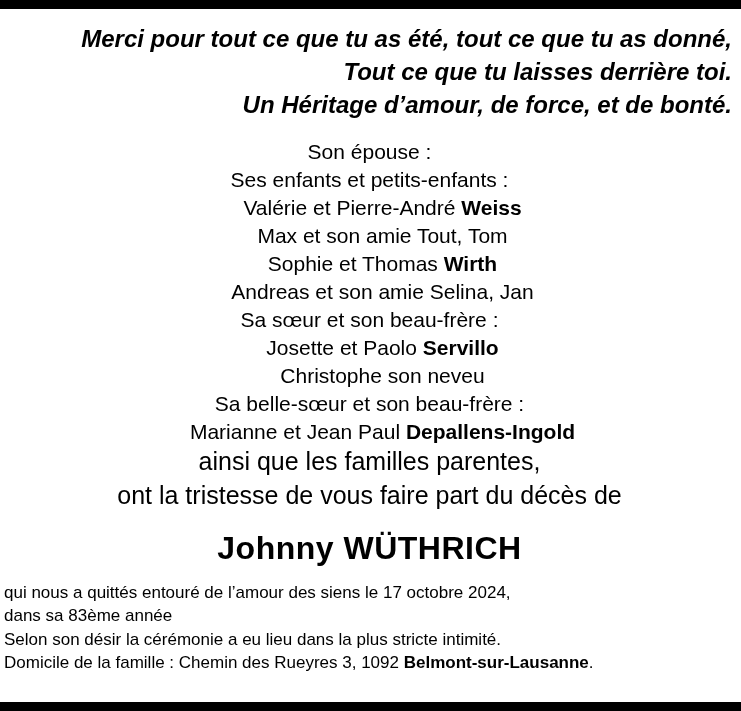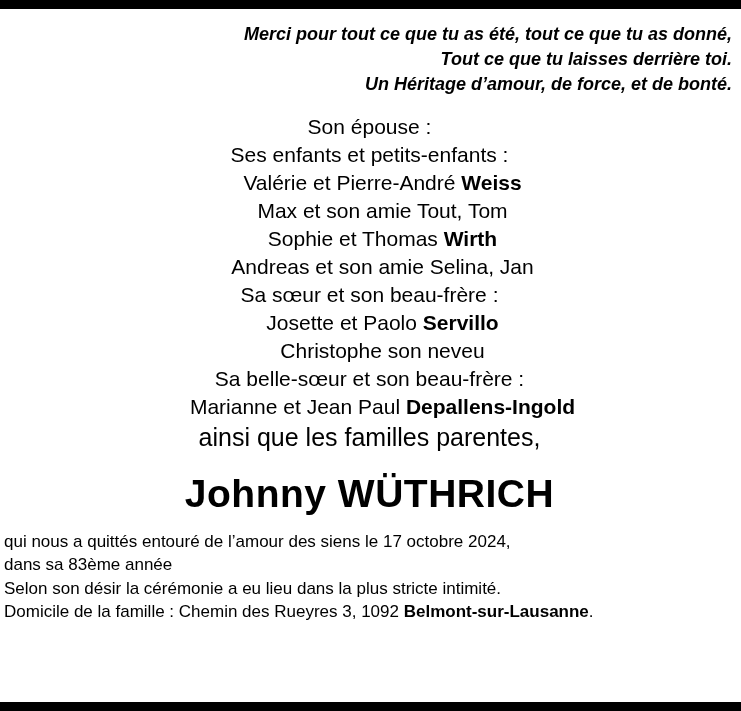--- a/index.html
+++ b/index.html
@@ -34,21 +34,21 @@
     height: 9px;
     background: #000000;
   }
   .content {
     padding: 0 6px 0 4px;
   }
   .epigraph {
     text-align: right;
     font-style: italic;
     font-weight: bold;
-    font-size: 18px;
+    font-size: 24px;
     line-height: 1.38;
     margin-top: 13px;
     padding-right: 3px;
   }
   .epigraph div {
     white-space: nowrap;
   }
   .family {
     margin-top: 17px;
     font-size: 21px;
@@ -67,21 +67,21 @@
   b, .bold {
     font-weight: bold;
   }
   .closing-lines {
     font-size: 25px;
     line-height: 1.33;
     text-align: center;
   }
   .deceased {
     text-align: center;
-    font-size: 39px;
+    font-size: 32px;
     font-weight: bold;
     letter-spacing: 0.5px;
     margin-top: 18px;
     margin-bottom: 14px;
   }
   .footer {
     font-size: 17px;
     line-height: 1.38;
   }
   .footer div {
@@ -112,20 +112,21 @@
         <div class="row name"><span>Andreas et son amie Selina, Jan</span></div>
         <div class="row role">Sa sœur et son beau-frère :</div>
         <div class="row name"><span>Josette et Paolo </span><b>Servillo</b></div>
         <div class="row name"><span>Christophe son neveu</span></div>
         <div class="row role">Sa belle-sœur et son beau-frère :</div>
         <div class="row name"><span>Marianne et Jean Paul </span><b>Depallens-Ingold</b></div>
       </div>
 
     <div class="closing-lines">
       <div>ainsi que les familles parentes,</div>
+      <div>ont la tristesse de vous faire part du décès de</div>
     </div>
 
     <div class="deceased">Johnny WÜTHRICH</div>
 
     <div class="footer">
         <div><span>qui nous a quittés entouré de l’amour des siens le 17 octobre 2024,</span></div>
         <div><span>dans sa 83ème année</span></div>
         <div><span>Selon son désir la cérémonie a eu lieu dans la plus stricte intimité.</span></div>
         <div><span>Domicile de la famille : Chemin des Rueyres 3, 1092 </span><b>Belmont-sur-Lausanne</b><span>.</span></div>
       </div>

